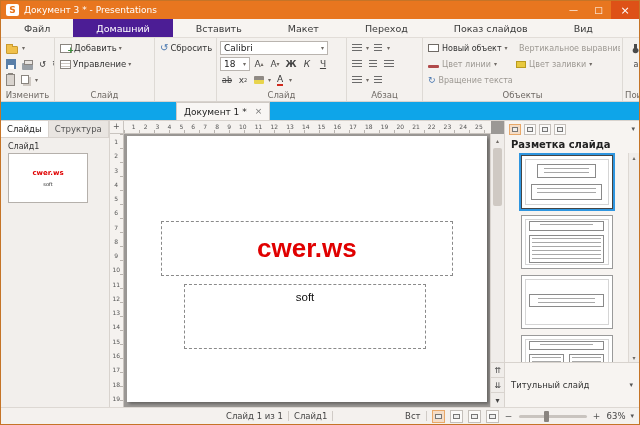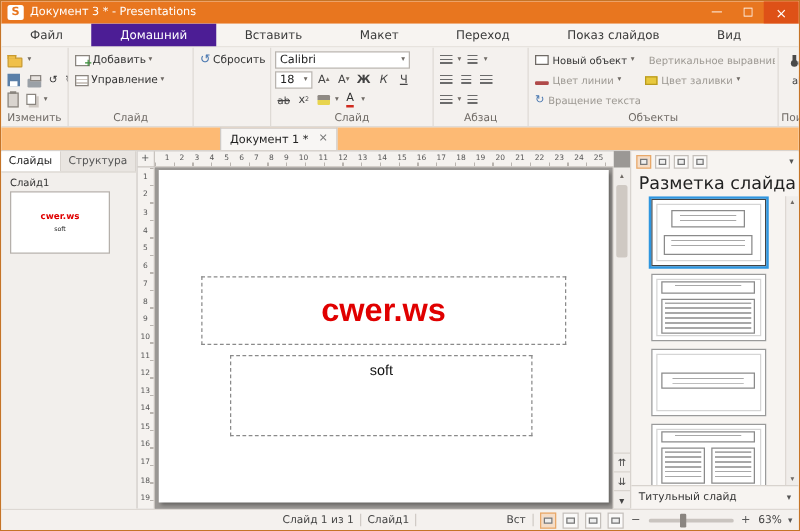--- a/index.html
+++ b/index.html
@@ -63,21 +63,21 @@
   .ic-pen{width:11px;height:3px;background:#B04A4A;border-radius:1px;margin-top:5px}
   .bars{width:10px;height:8px;background:repeating-linear-gradient(to bottom,#6B6B6B 0 1px,transparent 1px 3px)}
   .bars.narrow{width:8px}
   .ab-replace{font-size:8px;color:#444}
   .ab-replace b{color:#C23B2E;font-weight:normal}
 
   .obj-grid{display:grid;grid-template-columns:88px 106px;grid-auto-rows:16px;align-items:center}
   .obj-cell{display:flex;align-items:center;gap:3px;font-size:8px;white-space:nowrap;overflow:hidden}
 
   
-  .doctabs{flex:0 0 19px;background:#fdba74;display:flex;align-items:flex-end;border-bottom:1px solid #D8D3CE}
+  .doctabs{flex:0 0 19px;background:#0ea5e9;display:flex;align-items:flex-end;border-bottom:1px solid #D8D3CE}
   .doctab{margin-left:175px;background:#F8F6F4;border:1px solid #CFCAC5;border-bottom:none;height:18px;display:flex;align-items:center;padding:0 7px;gap:8px;font-size:9px;color:#222}
   .doctab-close{color:#777;font-size:9px;line-height:1}
 
   
   .content{flex:1;display:flex;min-height:0}
 
   
   .left-panel{flex:0 0 96px;background:#F2EFEC;border-right:1px solid #D8D3CE;display:flex;flex-direction:column}
   .panel-tabs{display:flex;flex:0 0 17px;border-bottom:1px solid #D8D3CE;background:#E9E5E1}
   .panel-tab{padding:0 6px;display:flex;align-items:center;font-size:8.5px;color:#222;background:#fff;border-right:1px solid #D8D3CE}
@@ -115,30 +115,30 @@
   .nav-btn{flex:0 0 15px;width:13px;display:flex;align-items:center;justify-content:center;font-size:8px;color:#444;border-top:1px solid #D8D3CE}
 
   
   .right-panel{flex:0 0 135px;background:#F7F4F1;border-left:1px solid #D8D3CE;display:flex;flex-direction:column;overflow:hidden}
   .rp-toolbar{flex:0 0 16px;display:flex;align-items:center;gap:3px;padding:2px 4px}
   .rp-tool{width:12px;height:11px;border:1px solid #C4BFBA;background:#FBFAF9;display:flex;align-items:center;justify-content:center}
   .rp-tool i{display:block;width:6px;height:5px;border:1px solid #777;background:#EEE}
   .rp-tool.active{background:#F5DDC7;border-color:#E8A869}
   .rp-spacer{flex:1}
   .rp-chev{font-size:7px;color:#555}
-  .rp-title{flex:0 0 16px;font-size:14px;font-weight:normal;color:#222;padding:2px 6px;white-space:nowrap}
+  .rp-title{flex:0 0 16px;font-size:10px;font-weight:bold;color:#222;padding:2px 6px;white-space:nowrap}
   .rp-body{flex:1;display:flex;min-height:0}
   .rp-list{flex:1;display:flex;flex-direction:column;align-items:center;gap:6px;padding-top:2px;overflow:hidden}
   .lt{position:relative;width:92px;height:54px;background:#fff;border:1px solid #9A9A9A;flex:0 0 auto}
   .lt.selected{border-color:#444;outline:2px solid #2F96E0}
   .lt .frame{position:absolute;inset:3px;border:1px solid #D5D5D5}
   .lt .bx{position:absolute;border:1px solid #8A8A8A}
   .lines{position:absolute;inset:2px;background:repeating-linear-gradient(to bottom,#A8A8A8 0 1px,transparent 1px 4px)}
   .rp-scroll{flex:0 0 11px;background:#F0EDEA;border-left:1px solid #DDD8D3;display:flex;flex-direction:column;justify-content:space-between;align-items:center;padding:1px 0;font-size:6px;color:#6F6A65}
-  .rp-footer{flex:0 0 16px;border-top:1px solid #D8D3CE;display:flex;align-items:center;justify-content:space-between;padding:4px 6px;font-size:8.5px;color:#333;white-space:nowrap}
+  .rp-footer{flex:0 0 16px;border-top:1px solid #D8D3CE;display:flex;align-items:center;justify-content:space-between;padding:17px 6px;font-size:8.5px;color:#333;white-space:nowrap}
 
   
   .statusbar{flex:0 0 17px;background:#F4F1EE;border-top:1px solid #DDD8D3;display:flex;align-items:center;font-size:8.5px;color:#444;padding:0 5px;gap:5px;white-space:nowrap}
   .sb-sep{width:1px;height:10px;background:#D0CBC6}
   .sb-slidepos{margin-left:220px}
   .sb-right{margin-left:auto;display:flex;align-items:center;gap:5px}
   .vb{width:13px;height:13px;border:1px solid #C4BFBA;background:#FBFAF9;display:flex;align-items:center;justify-content:center}
   .vb i{display:block;width:7px;height:5px;border:1px solid #777;background:#EEE}
   .vb.active{background:#F5DDC7;border-color:#E8A869}
   .zbtn{font-size:9px;color:#555;width:10px;text-align:center}

